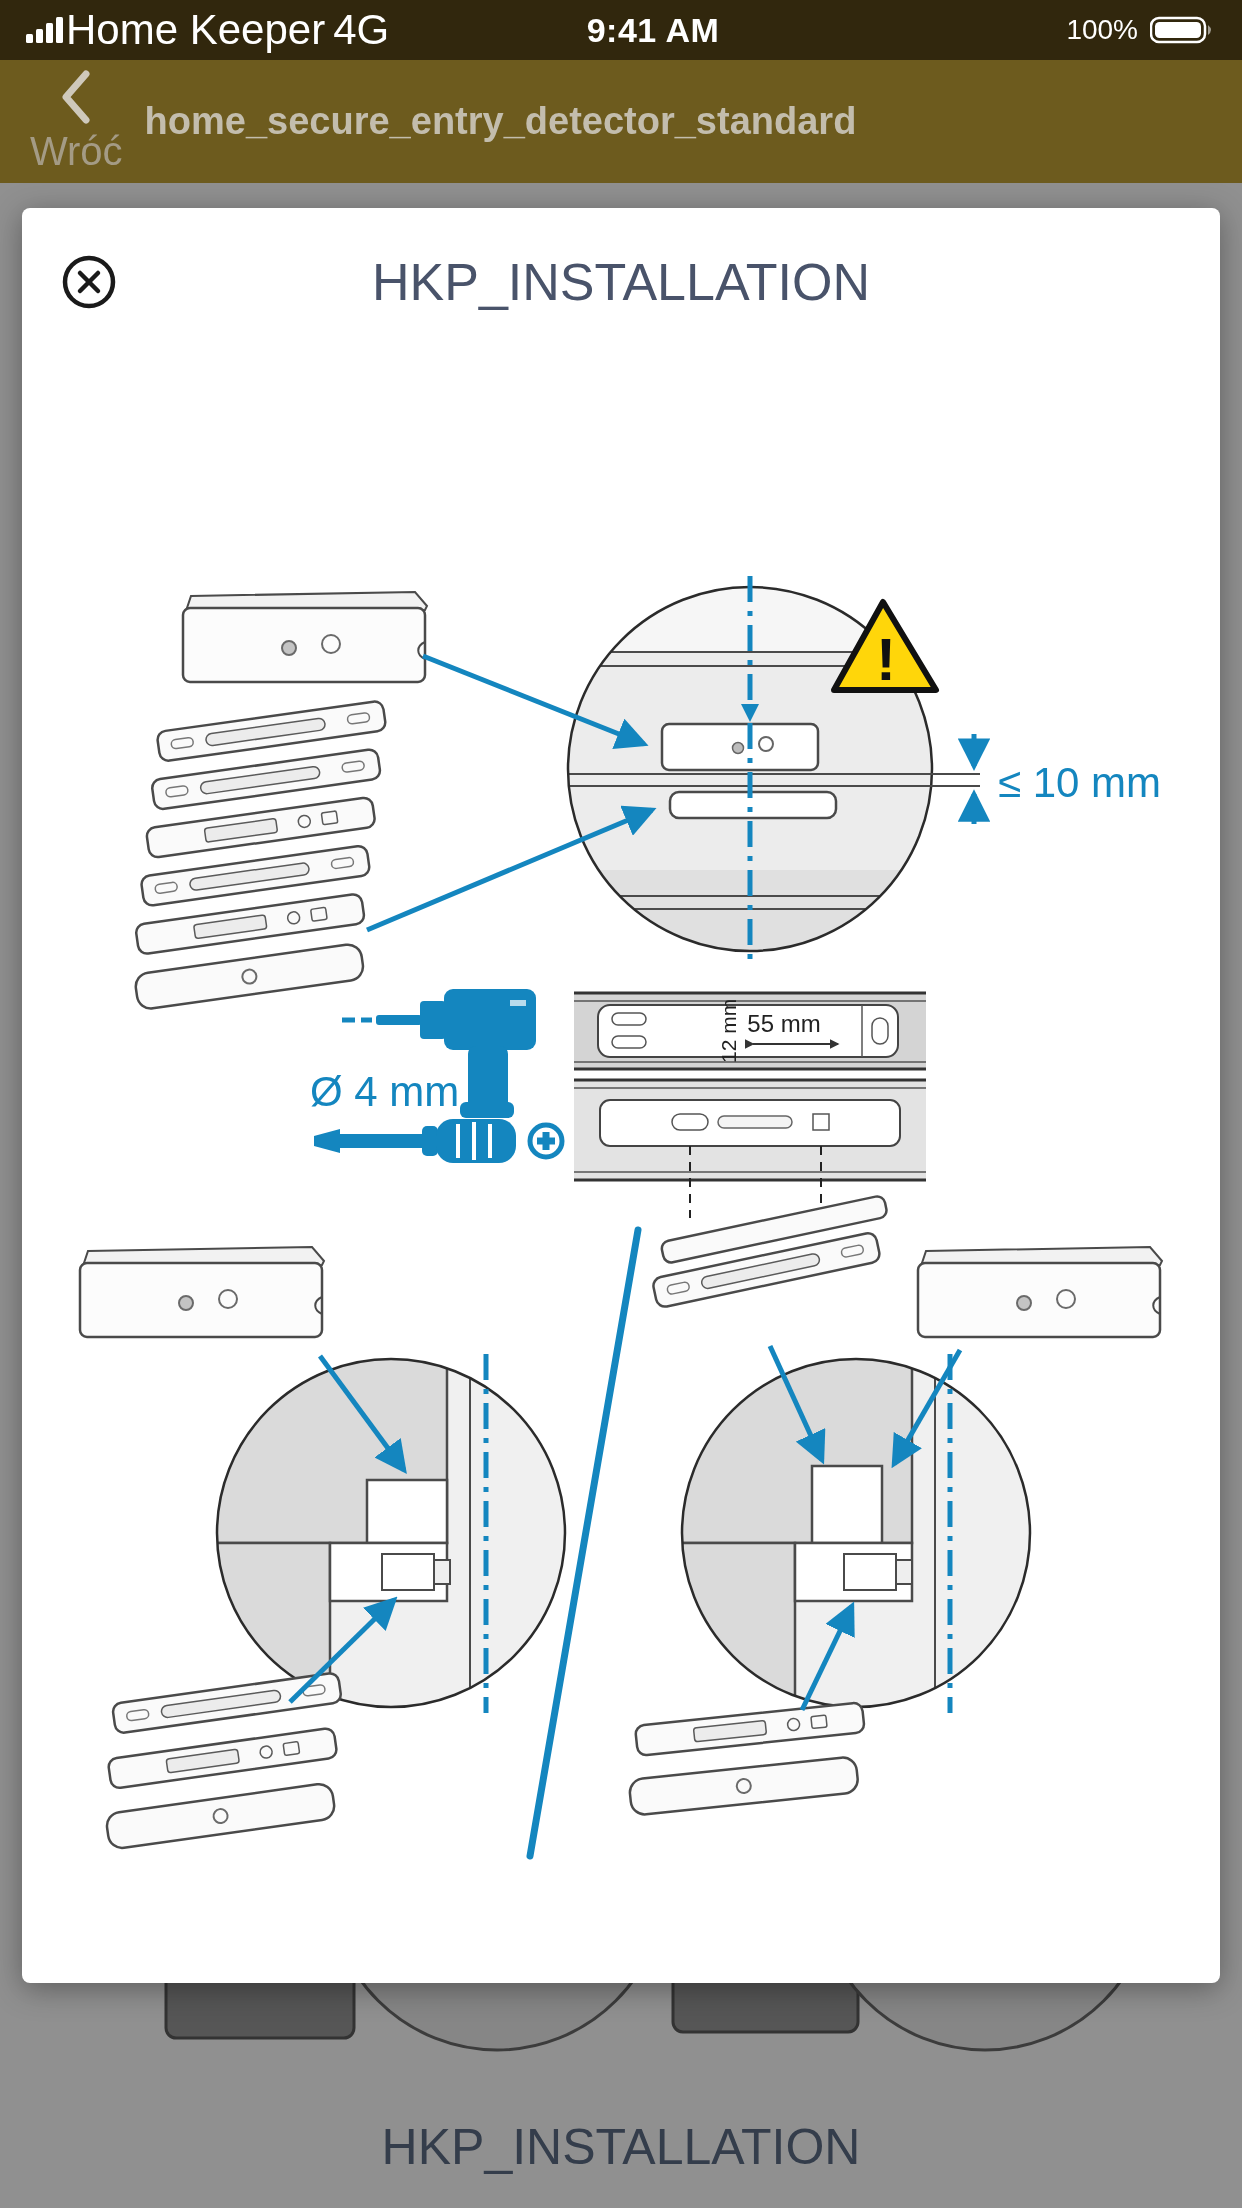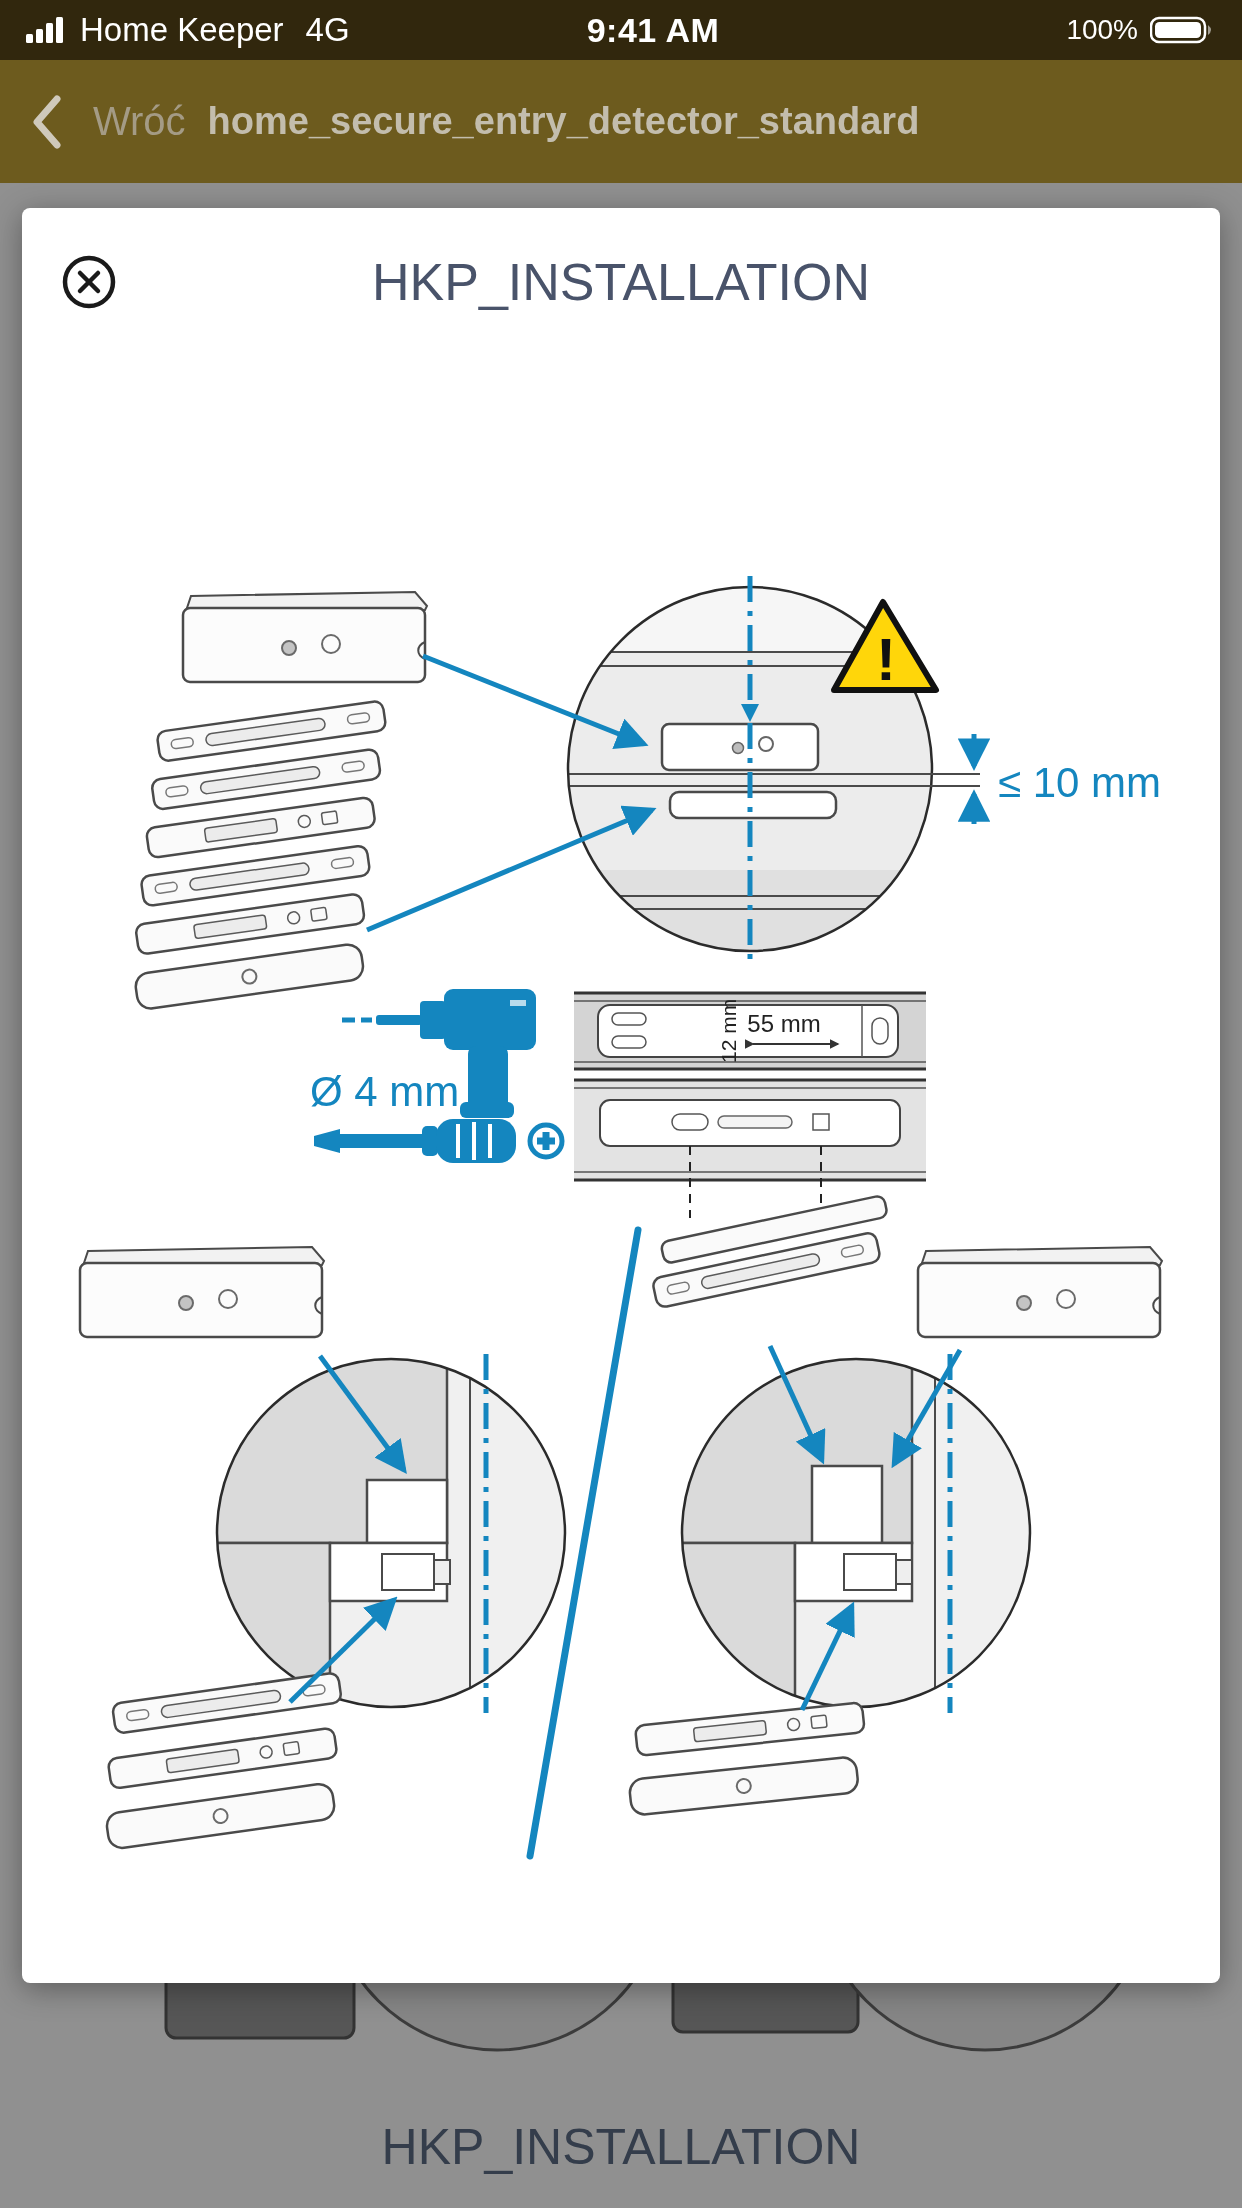--- a/index.html
+++ b/index.html
@@ -8,35 +8,35 @@
     position:relative;width:1242px;height:2208px;overflow:hidden;
     background:#909090;
     font-family:"Liberation Sans","DejaVu Sans",sans-serif;
   }
   
   .status-bar{
     position:absolute;top:0;left:0;width:100%;height:60px;
     background:#31270d;color:#fff;z-index:5;
     display:flex;align-items:center;padding:0 26px;
   }
-  .sb-left{display:flex;align-items:center;gap:14px;font-size:33px;}
+  .sb-left{display:flex;align-items:center;font-size:42px;}
   .sb-carrier{font-weight:400;}
   .sb-network{font-weight:400;margin-left:8px;}
   .sb-time{
     position:absolute;left:50%;transform:translateX(-50%);
     font-size:34px;font-weight:700;letter-spacing:.5px;margin-left:32px;
   }
   .sb-right{margin-left:auto;display:flex;align-items:center;gap:12px;font-size:28px;}
   
   .nav-bar{
     position:absolute;top:60px;left:0;width:100%;height:123px;
     background:#6d5b1e;z-index:5;
     display:flex;align-items:center;padding:0 30px;
   }
-  .nav-back{display:flex;align-items:center;gap:29px;cursor:pointer;background:none;border:none;padding:0;}
+  .nav-back{display:flex;align-items:center;gap:4px;cursor:pointer;background:none;border:none;padding:0;flex-direction:column;}
   .nav-back-label{font-size:40px;color:#a49b85;}
   .nav-title{
     margin-left:22px;font-size:38px;font-weight:700;color:#c3bdad;
     white-space:nowrap;overflow:hidden;text-overflow:ellipsis;max-width:960px;
   }
   
   .backdrop-svg{position:absolute;top:0;left:0;z-index:1;}
   .bg-section-title{
     position:absolute;top:2118px;left:0;width:100%;z-index:1;
     text-align:center;font-size:50px;color:#343d4b;

